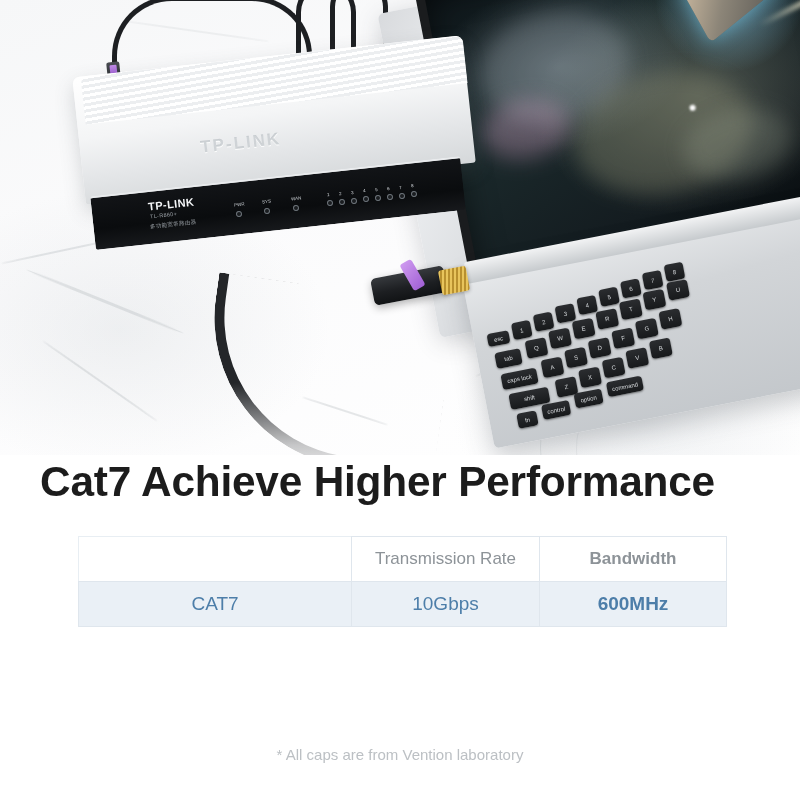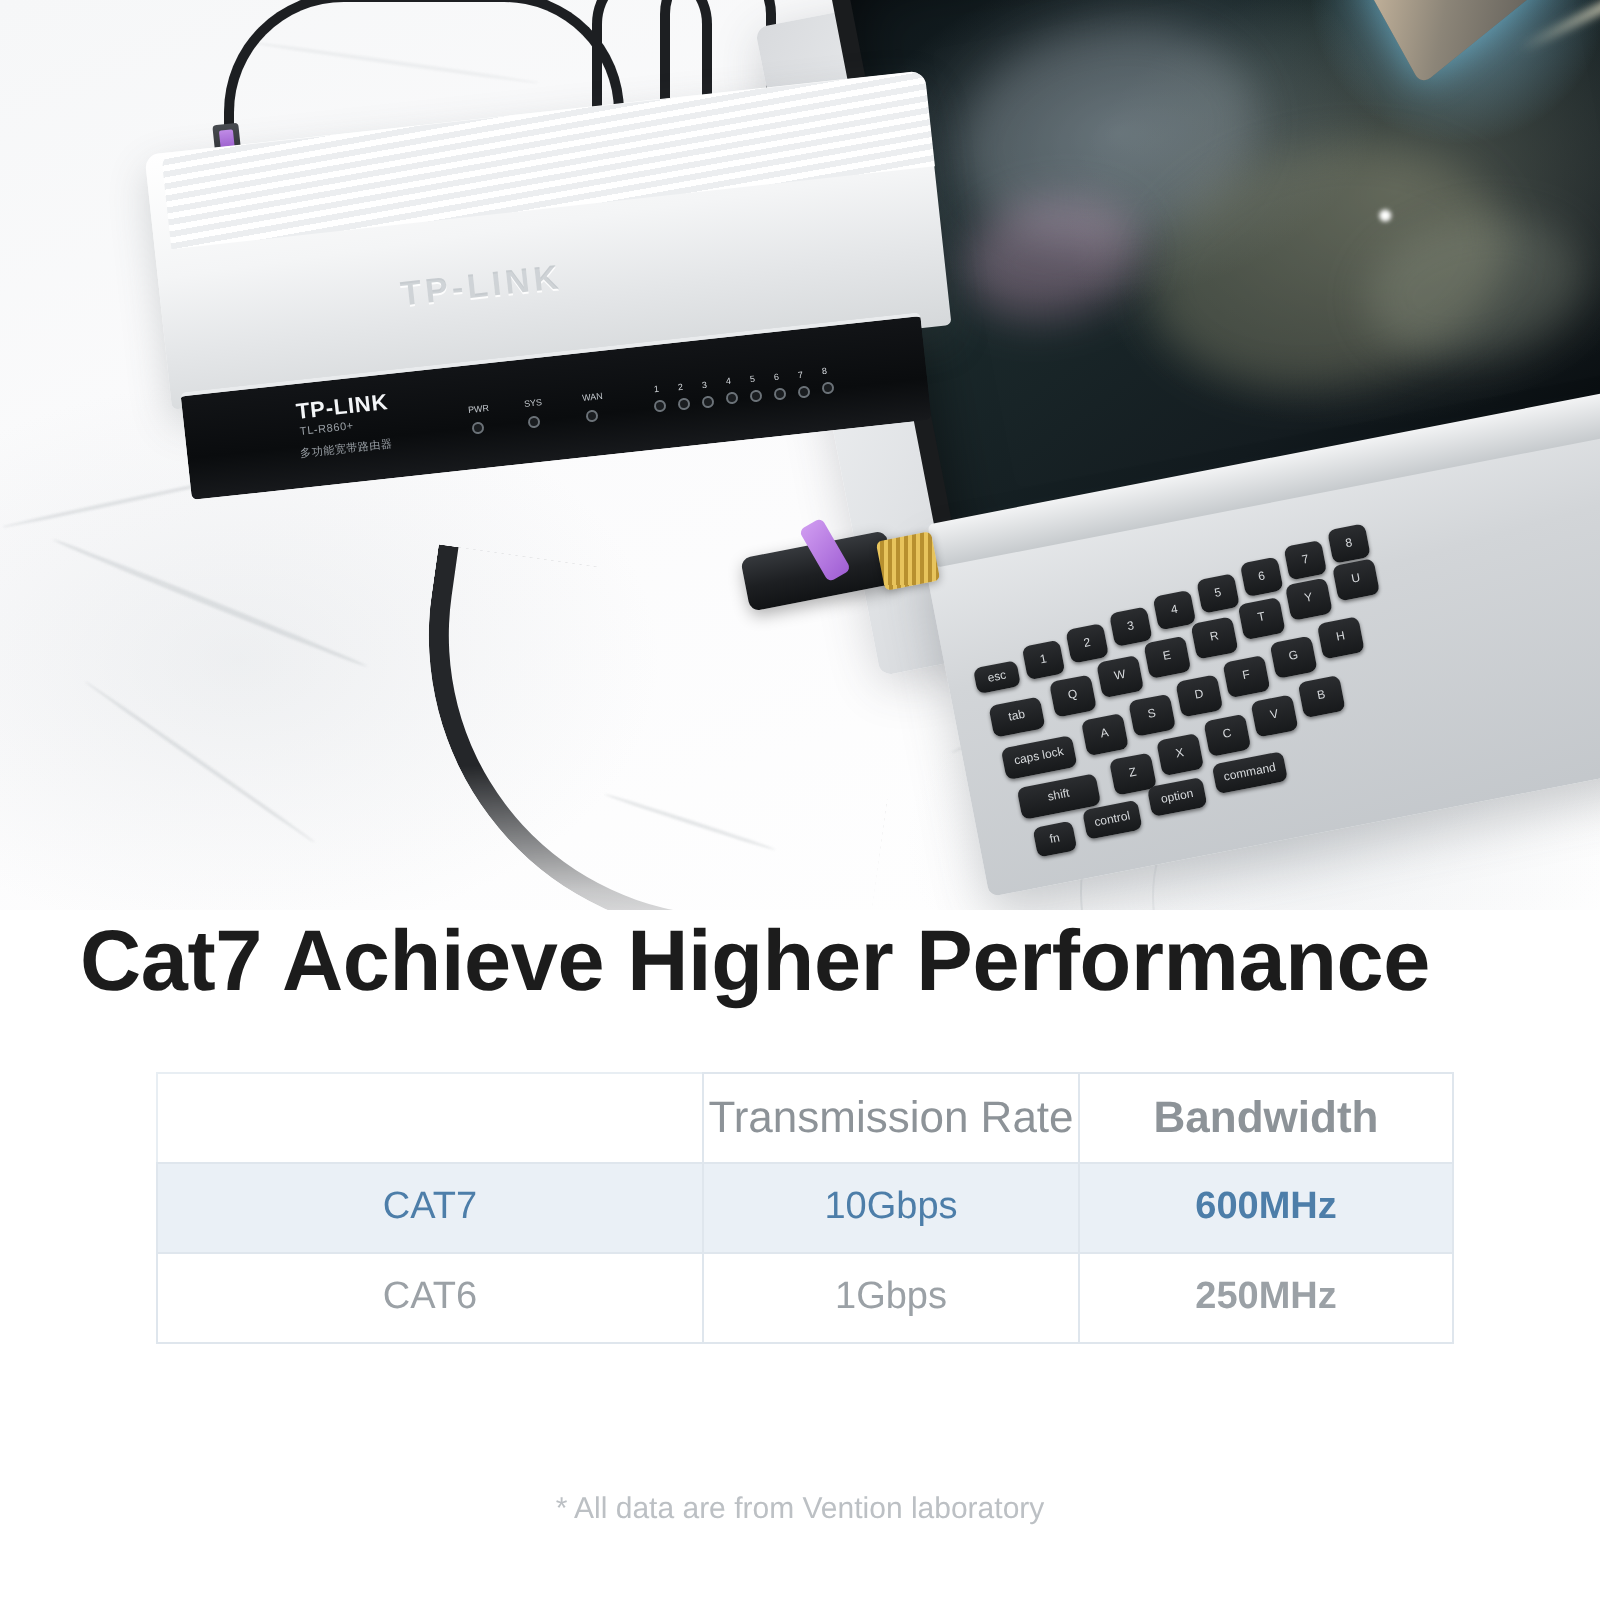--- a/index.html
+++ b/index.html
@@ -117,21 +117,21 @@
     letter-spacing:-.2px;white-space:nowrap;transform:scaleX(.985);transform-origin:left center;}
 
   
   .tbl{position:absolute;left:78px;top:536px;width:645px;border-collapse:collapse;
     table-layout:fixed;}
   .tbl td{border:1px solid #dfe6ed;height:44px;text-align:center;vertical-align:middle;
     font-size:19px;color:#9ba1a6;font-weight:400;padding:0;}
   .tbl .c0{width:272px;margin-left:15px;}
   .tbl .c1{width:187px;}
   .tbl .c2{width:186px;font-weight:bold;}
-  tr.rhead td{background:#ffffff;color:#8d9398;font-size:22px;}
+  tr.rhead td{background:#ffffff;color:#8d9398;font-size:17px;}
   tr.rhead td.c0{border-left-color:#e8eef3;border-top-color:#e8eef3;}
   tr.r1 td{background:#eaf0f6;color:#4d7ea9;}
   tr.r2 td{background:#ffffff;}
   tr.r3 td{background:#eef0f2;}
 
   .note{position:absolute;left:0;top:746px;width:800px;text-align:center;
     font-size:15px;color:#bcc0c4;}
 </style>
 </head>
 <body>
@@ -257,23 +257,18 @@
       <tr class="rhead">
         <td class="c0"></td>
         <td class="c1">Transmission Rate</td>
         <td class="c2">Bandwidth</td>
       </tr>
       <tr class="r1">
         <td class="c0">CAT7</td>
         <td class="c1">10Gbps</td>
         <td class="c2">600MHz</td>
       </tr>
-      <tr class="r2">
-        <td class="c0">CAT6</td>
-        <td class="c1">1Gbps</td>
-        <td class="c2">250MHz</td>
-      </tr>
     </tbody>
   </table>
 
-  <div class="note">* All data are from Vention laboratory</div>
+  <div class="note">* All caps are from Vention laboratory</div>
 
 </div>
 
 </body></html>

